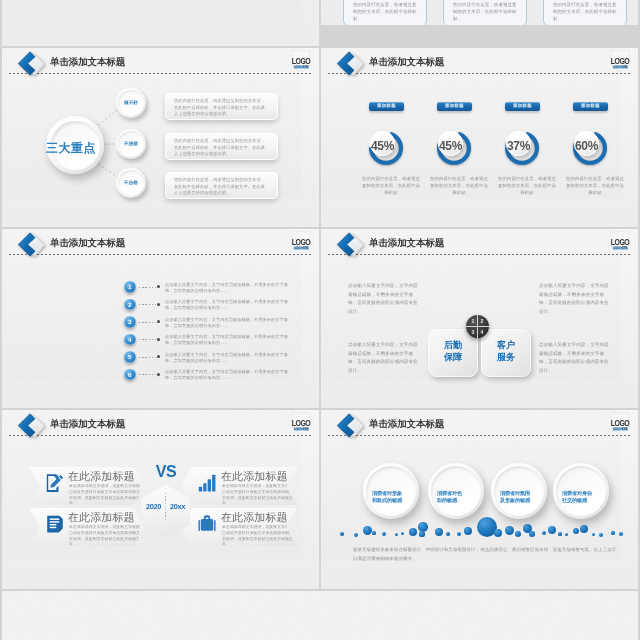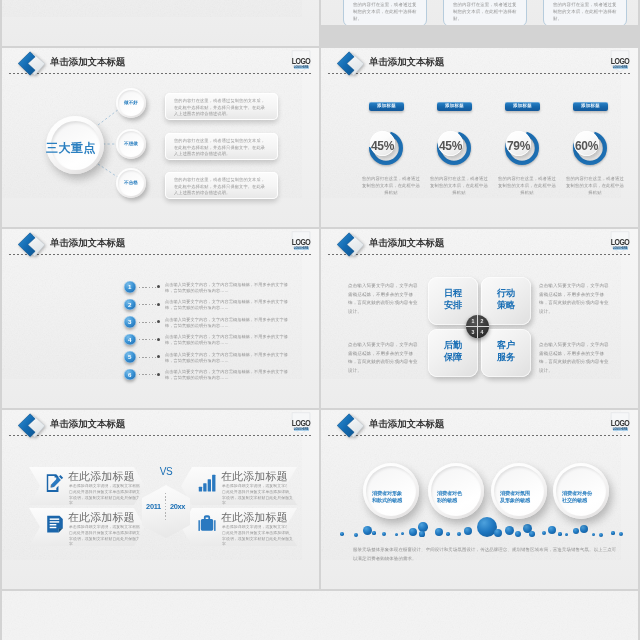--- a/index.html
+++ b/index.html
@@ -123,21 +123,21 @@
   .arw.r{clip-path:polygon(0 0,105px 0,116px 19px,105px 38px,0 38px,11px 19px);}
   .arw.l{clip-path:polygon(11px 0,116px 0,105px 19px,116px 38px,11px 38px,0 19px);}
   .arw h5{margin:0;position:absolute;font-size:11px;color:#6d6d6d;font-weight:normal;
     letter-spacing:.1px;white-space:nowrap;line-height:10px;}
   .arw p{margin:0;position:absolute;width:72px;line-height:5.8px;font-size:3.8px;}
   .arw .ic{position:absolute;width:20px;height:20px;line-height:0;}
   .hexmid{position:absolute;width:48px;height:53px;
     background:linear-gradient(172deg,#fcfcfc 0%,#f4f4f4 45%,#e6e6e6 100%);
     clip-path:polygon(0 13px,24px 0,48px 13px,48px 40px,24px 53px,0 40px);
     filter:drop-shadow(1px 2px 2.2px rgba(0,0,0,.2));}
-  .vs{position:absolute;font-size:10px;font-weight:normal;color:#1a6fb5;letter-spacing:-.3px;line-height:13px;}
+  .vs{position:absolute;font-size:16px;font-weight:bold;color:#1a6fb5;letter-spacing:-.3px;line-height:13px;}
   .yr{position:absolute;font-size:7.4px;font-weight:bold;color:#1a6fb5;letter-spacing:-.3px;line-height:9px;}
   .vdash{position:absolute;width:1px;background-image:repeating-linear-gradient(180deg,#b4b4b4 0 1.5px,rgba(0,0,0,0) 1.5px 3.2px);}
 
   
   .b-circ{position:absolute;width:56px;height:56px;border-radius:50%;z-index:4;
     background:linear-gradient(145deg,#ffffff 0%,#fcfcfc 34%,#f1f0f0 66%,#dbd9d9 100%);
     box-shadow:3px 5px 8px rgba(0,0,0,.24);}
   .b-circ i{position:absolute;left:3px;top:3px;right:3px;bottom:3px;border-radius:50%;
     background:linear-gradient(150deg,#f4f4f5 0%,#fafafa 40%,#ffffff 72%,#fcfcfc 100%);
     box-shadow:inset 1px 1.8px 2.6px rgba(0,0,0,.09);}
@@ -313,21 +313,21 @@
 
     <div class="d-col" style="left:172px;top:54px;">
       <div class="d-tag">
           <span>添加标题</span>
         </div>
       <div class="d-ring">
         <svg width="44" height="44" viewBox="0 0 44 44">
           <circle cx="19" cy="21" r="14.9" fill="none" stroke="#1d6fb3" stroke-width="4.2" stroke-dasharray="74.11 19.51" stroke-dashoffset="-4.21" stroke-linecap="butt" transform="rotate(-90 19 21)"></circle>
         </svg>
         <div class="d-disc">
-          <b>79%</b>
+          <b>37%</b>
         </div>
       </div>
       <p class="ph d-txt">您的内容打在这里，或者通过复制您的文本后，在此框中选择粘贴</p>
     </div>
 
     <div class="d-col" style="left:240px;top:54px;">
       <div class="d-tag">
           <span>添加标题</span>
         </div>
       <div class="d-ring">
@@ -421,26 +421,20 @@
         <div class="shield"><svg viewBox="0 0 22 26" width="20" height="26">
               <path d="M1.2 0.6 H20.8 V17.0 L11 24.0 L1.2 17.0 Z" fill="#f6f7f8" stroke="#dfe3e6" stroke-width="0.7"></path>
             </svg></div>
         <div class="b1">LOGO</div>
         <div class="b2">
             <span>LOGO HERE</span>
           </div>
       </div>
     </div>
 
-    <div class="q" style="left:107px;top:48px;border-radius:9px 9px 3px 9px;">
-      <b><span>日程</span><br><span>安排</span></b>
-    </div>
-    <div class="q" style="left:160px;top:48px;border-radius:9px 9px 9px 3px;">
-      <b><span>行动</span><br><span>策略</span></b>
-    </div>
     <div class="q" style="left:107px;top:100px;border-radius:9px 3px 9px 9px;">
       <b><span>后勤</span><br><span>保障</span></b>
     </div>
     <div class="q" style="left:160px;top:100px;border-radius:3px 9px 9px 9px;">
       <b><span>客户</span><br><span>服务</span></b>
     </div>
 
     <div class="q-hub" style="left:145px;top:86px;">
       <u style="left:3px;top:2.5px;width:8px;text-align:center;">1</u>
       <u style="left:12px;top:2.5px;width:8px;text-align:center;">2</u>
@@ -526,21 +520,21 @@
             <rect x="1.3" y="5.6" width="1.3" height="9.6" fill="#2a79c0"></rect>
             <rect x="15.4" y="5.6" width="1.3" height="9.6" fill="#2a79c0"></rect>
           </svg></div>
       <h5 style="left:40px;top:4px;">在此添加标题</h5>
       <p class="ph" style="left:41px;top:17px;">单击添加详细文字说明，或复制文字粘贴自此处并选择只保留文字单击添加详细文字说明，或复制文字粘贴自此处只保留文字</p>
     </div>
 
     <div class="hexmid" style="left:140px;top:75px;"></div>
     <div class="vdash" style="left:163px;top:83px;height:28px;"></div>
     <div class="vs" style="left:134px;top:55px;width:60px;text-align:center;">VS</div>
-    <div class="yr" style="left:140px;top:92px;width:23px;text-align:center;">2011</div>
+    <div class="yr" style="left:140px;top:92px;width:23px;text-align:center;">2020</div>
     <div class="yr" style="left:164px;top:92px;width:23px;text-align:center;">20xx</div>
   </div>
 
   <div class="slide" style="left:321px;top:410px;width:317px;height:179px;">
     <svg class="noise">
         <rect width="100%" height="100%" filter="url(#paperNoise)"></rect>
       </svg>
     <div class="hdr">
       <div class="hdr-rule"></div>
       <div class="hdr-logo"><svg viewBox="0 0 34 29" width="32" height="28">

